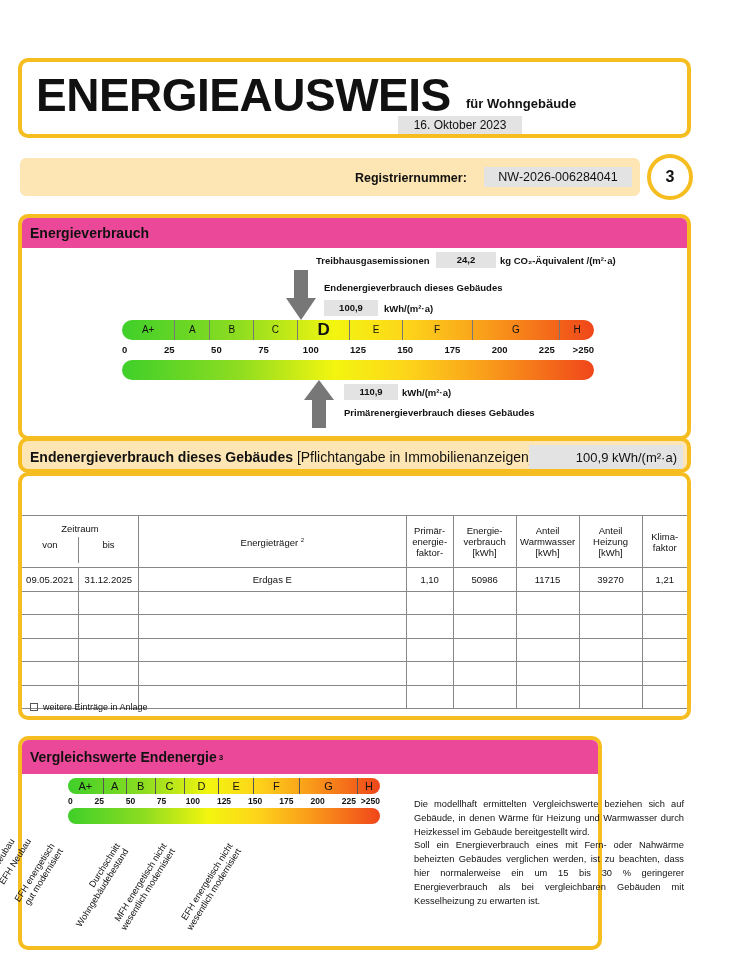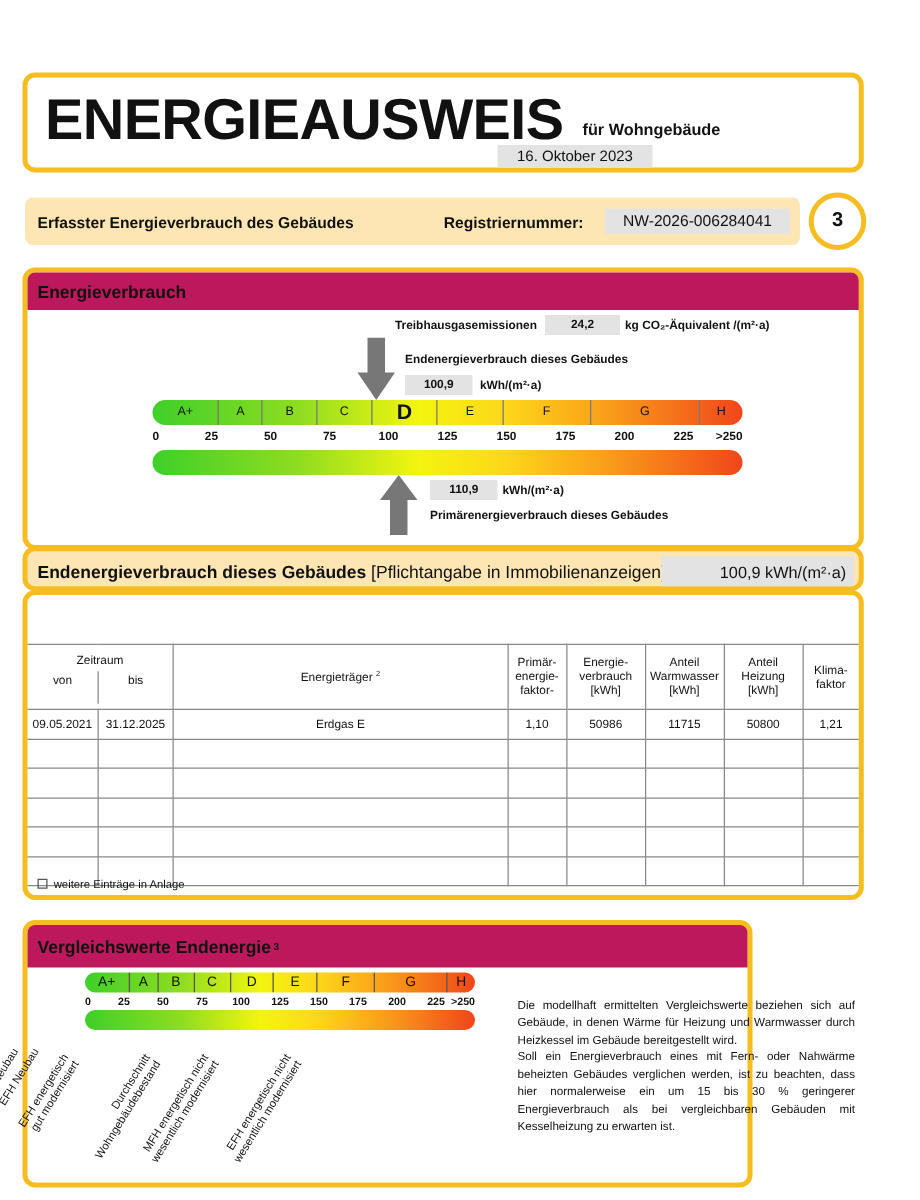--- a/index.html
+++ b/index.html
@@ -1,18 +1,18 @@
 <!DOCTYPE html>
 <html><head>
 <meta charset="utf-8">
 <style>
   *{box-sizing:border-box;margin:0;padding:0}
   body{width:736px;height:960px;background:#fff;font-family:"Liberation Sans",sans-serif;color:#111;position:relative;overflow:hidden}
   .box{position:absolute;border:4px solid #f6bd20;border-radius:10px;background:#fff}
-  .sec-head{background:#be185d;font-weight:bold;font-size:14px;padding:0 8px;display:flex;align-items:center}
+  .sec-head{background:#ec4899;font-weight:bold;font-size:14px;padding:0 8px;display:flex;align-items:center}
   .gray{background:#e3e3e3}
   
   #hdr{left:18px;top:58px;width:673px;height:80px}
   #hdr .title{position:absolute;left:14px;top:6px;font-size:46px;font-weight:bold;letter-spacing:-0.5px}
   #hdr .sub{position:absolute;left:444px;top:34px;font-size:13px;font-weight:bold}
   #hdr .law{position:absolute;left:14px;top:56px;font-size:12px}
   #hdr .law sup{font-size:8px}
   #hdr .date{position:absolute;left:376px;top:54px;width:124px;height:18px;font-size:12px;text-align:center;line-height:18px}
   
   #reg{position:absolute;left:20px;top:158px;width:620px;height:38px;background:#fde6b3;border-radius:6px;font-size:12.5px;font-weight:bold}
@@ -59,21 +59,20 @@
 </head>
 <body>
 
 <div class="box" id="hdr">
   <div class="title">ENERGIEAUSWEIS</div>
   <div class="sub">für Wohngebäude</div>
   <div class="date gray">16. Oktober 2023</div>
 </div>
 
 <div id="reg">
-  <span class="l">Erfasster Energieverbrauch des Gebäudes</span>
   <span class="r">Registriernummer:</span>
   <span class="num gray">NW-2026-006284041</span>
 </div>
 <div id="page-circle">3</div>
 
 <div class="box" id="ev">
   <div class="sec-head">Energieverbrauch</div>
   <span class="lbl" style="left:294px;top:37px">Treibhausgasemissionen</span>
   <span class="valbox gray" style="left:414px;top:34px;width:60px">24,2</span>
   <span class="lbl" style="left:478px;top:37px">kg CO₂-Äquivalent /(m²·a)</span>
@@ -161,21 +160,21 @@
       <th style="white-space:pre-line">Klima-
 faktor</th>
     </tr>
     <tr>
       <td>09.05.2021</td>
       <td>31.12.2025</td>
       <td>Erdgas E</td>
       <td>1,10</td>
       <td>50986</td>
       <td>11715</td>
-      <td>50800</td>
+      <td>39270</td>
       <td>1,21</td>
     </tr>
     <tr>
           <td></td>
           <td></td>
           <td></td>
           <td></td>
           <td></td>
           <td></td>
           <td></td>

